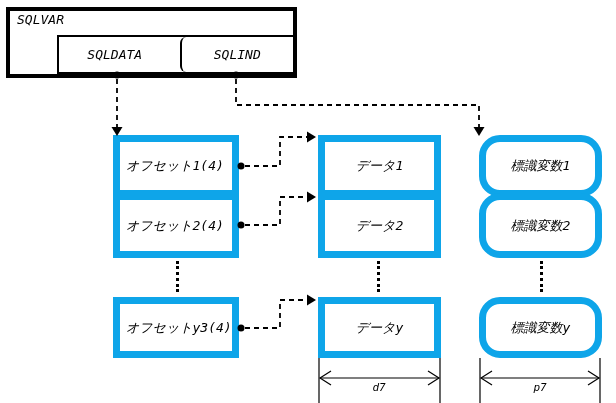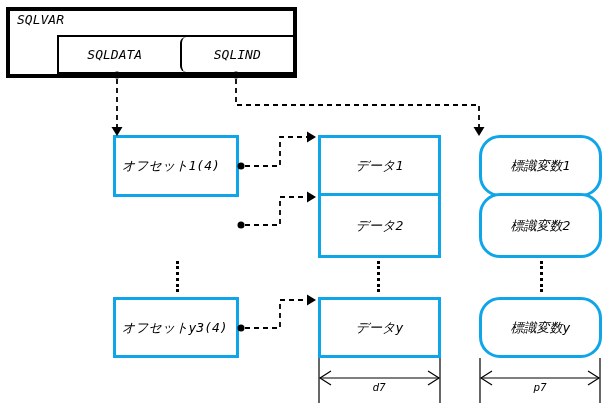--- a/index.html
+++ b/index.html
@@ -8,21 +8,21 @@
     font-family:"DejaVu Sans Mono","Liberation Mono",monospace;color:#000;font-style:italic;
   }
   .abs{position:absolute;box-sizing:border-box;}
   
   .outer-box{left:6px;top:7px;width:291px;height:71px;border:4px solid #000;background:#fff;}
   .outer-title{left:17px;top:12px;font-size:13px;line-height:15px;white-space:nowrap;}
   .inner-fields{left:57px;top:35px;width:238px;height:39px;border:2px solid #000;display:flex;background:#fff;gap:9px;}
   .inner-cell{flex:1;display:flex;align-items:center;justify-content:center;font-size:13px;white-space:nowrap;}
   .inner-cell + .inner-cell{border-left:2px solid #000;border-radius:6px;}
   
-  .box{border:3px solid #0ea5e9;background:#fff;display:flex;align-items:center;justify-content:center;
+  .box{border:7px solid #0ea5e9;background:#fff;display:flex;align-items:center;justify-content:center;
        font-size:13px;white-space:nowrap;}
   .box.align-left{justify-content:flex-start;padding-left:6px;}
   .col1{left:113px;width:126px;}
   .col2{left:318px;width:123px;}
   .col3{left:479px;width:123px;border-radius:21px;}
   .row1{top:135px;height:62px;}
   .row2{top:193px;height:65px;}
   .row3{top:297px;height:61px;}
   
   .vdots{top:261px;width:0;height:31px;border-left:3px dotted #000;}
@@ -36,20 +36,21 @@
 <div id="canvas">
 
   <div class="abs outer-box"></div>
   <div class="abs outer-title">SQLVAR</div>
   <div class="abs inner-fields">
     <div class="inner-cell">SQLDATA</div>
     <div class="inner-cell">SQLIND</div>
   </div>
 
   <div class="abs box align-left col1 row1">オフセット1(4)</div>
+  <div class="abs box align-left col1 row2">オフセット2(4)</div>
   <div class="abs box align-left col1 row3">オフセットy3(4)</div>
 
   <div class="abs box col2 row1">データ1</div>
   <div class="abs box col2 row2">データ2</div>
   <div class="abs box col2 row3">データy</div>
 
   <div class="abs box col3 row1">標識変数1</div>
   <div class="abs box col3 row2">標識変数2</div>
   <div class="abs box col3 row3">標識変数y</div>
 

